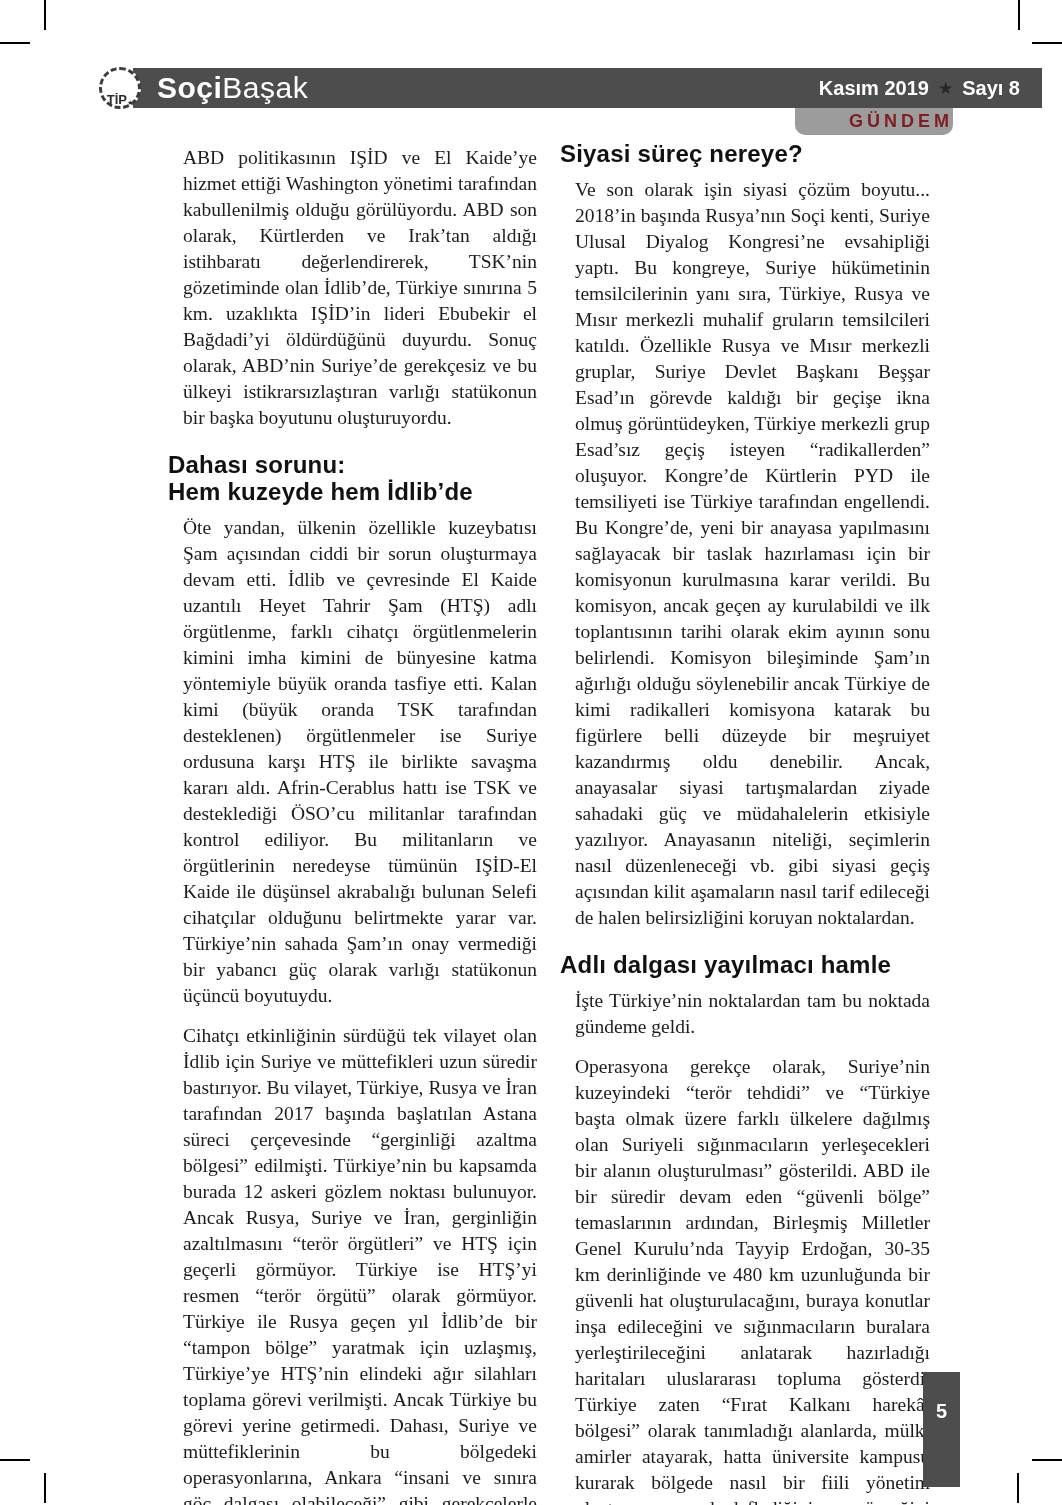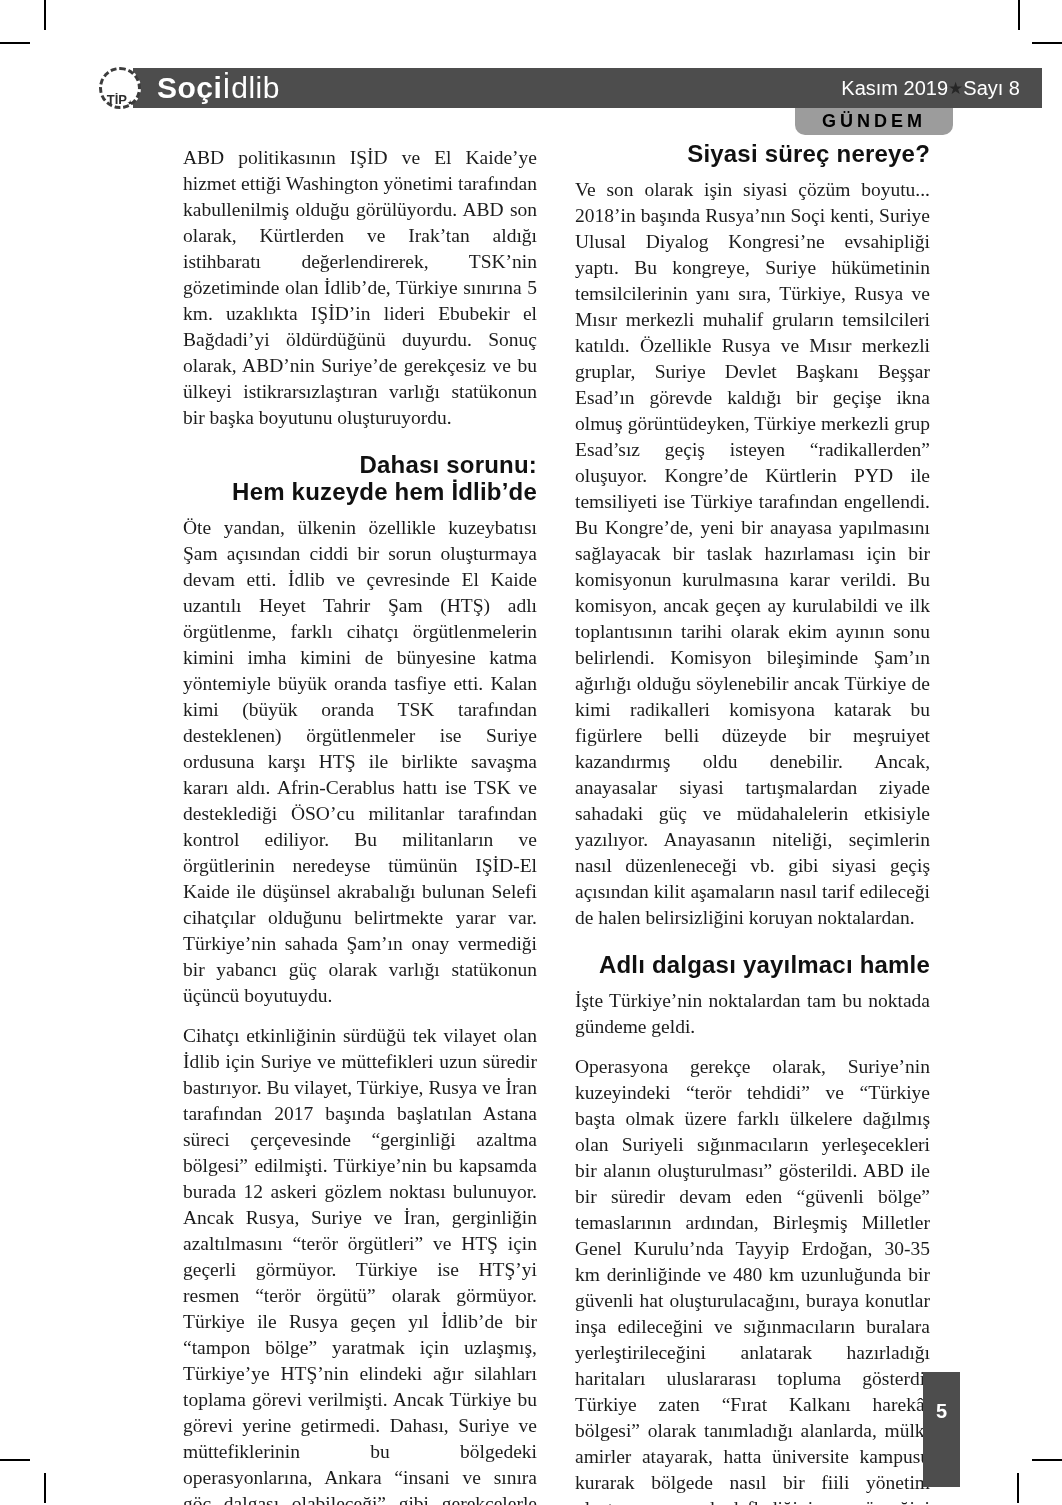--- a/index.html
+++ b/index.html
@@ -33,21 +33,21 @@
     display: flex;
     align-items: center;
     justify-content: space-between;
     font-family: "Liberation Sans", "DejaVu Sans", sans-serif;
     box-sizing: border-box;
     padding: 0 22px 0 24px;
   }
   .brand { color: #ffffff; font-size: 30px; letter-spacing: 0.5px; white-space: nowrap; }
   .brand .bold { font-weight: 700; }
   .brand .light { font-weight: 400; }
-  .issue-info { color: #ffffff; font-size: 20px; font-weight: 400; white-space: nowrap; display: flex; align-items: center; }
+  .issue-info { color: #ffffff; font-size: 20px; font-weight: 700; white-space: nowrap; display: flex; align-items: center; gap: 9px; }
   .issue-info .star { color: #262626; font-size: 17px; }
 
   .logo-badge {
     position: absolute;
     left: 99px; top: 67px;
     width: 36px; height: 36px;
     background: #ffffff;
     border: 3px dashed #3c3c3c;
     border-radius: 50%;
     display: flex;
@@ -60,26 +60,26 @@
   .logo-badge .logo-star { font-size: 7px; color: #2d2d2d; line-height: 7px; }
 
   .section-tab {
     position: absolute;
     left: 795px; top: 108px;
     width: 158px; height: 27px;
     background: #9c9c9c;
     border-radius: 0 0 10px 10px;
     display: flex;
     align-items: center;
-    justify-content: center;
+    justify-content: flex-end;
     font-family: "Liberation Sans", "DejaVu Sans", sans-serif;
     font-size: 18px;
     font-weight: 600;
     letter-spacing: 4px;
-    color: #000000;
+    color: #7f1d1d;
   }
 
   
   .column {
     position: absolute;
     top: 140px;
     color: #1c1c1c;
   }
   .column.left  { left: 168px; width: 369px; padding-top: 5px; }
   .column.right { left: 560px; width: 370px; }
@@ -91,21 +91,20 @@
   }
   .col-heading {
     margin: 20px 0 10px 0;
     font-family: "Liberation Sans", "DejaVu Sans", sans-serif;
     font-size: 24px;
     line-height: 27px;
     font-weight: 700;
     color: #111111;
     white-space: pre-line;
     letter-spacing: 0.2px;
-    text-align: right;
   }
   .column > .col-heading:first-child { margin-top: 0; }
 
   .page-num-box {
     position: absolute;
     left: 923px; top: 1372px;
     width: 37px; height: 115px;
     background: #4d4d4d;
     color: #ffffff;
     font-family: "Liberation Sans", "DejaVu Sans", sans-serif;
@@ -125,21 +124,21 @@
   <div class="crop h tl-h"></div>
   <div class="crop v tr-v"></div>
   <div class="crop h tr-h"></div>
   <div class="crop h bl-h"></div>
   <div class="crop v bl-v"></div>
   <div class="crop h br-h"></div>
   <div class="crop v br-v"></div>
 
   <div class="masthead-bar">
     <div class="brand">
-      <span class="bold">Soçi</span><span class="light">İdlib</span>
+      <span class="bold">Soçi</span><span class="light">Başak</span>
     </div>
     <div class="issue-info">
       <span>Kasım 2019</span>
       <span class="star">★</span>
       <span>Sayı 8</span>
     </div>
   </div>
 
   <div class="logo-badge">
     <span class="logo-text">TİP</span>

